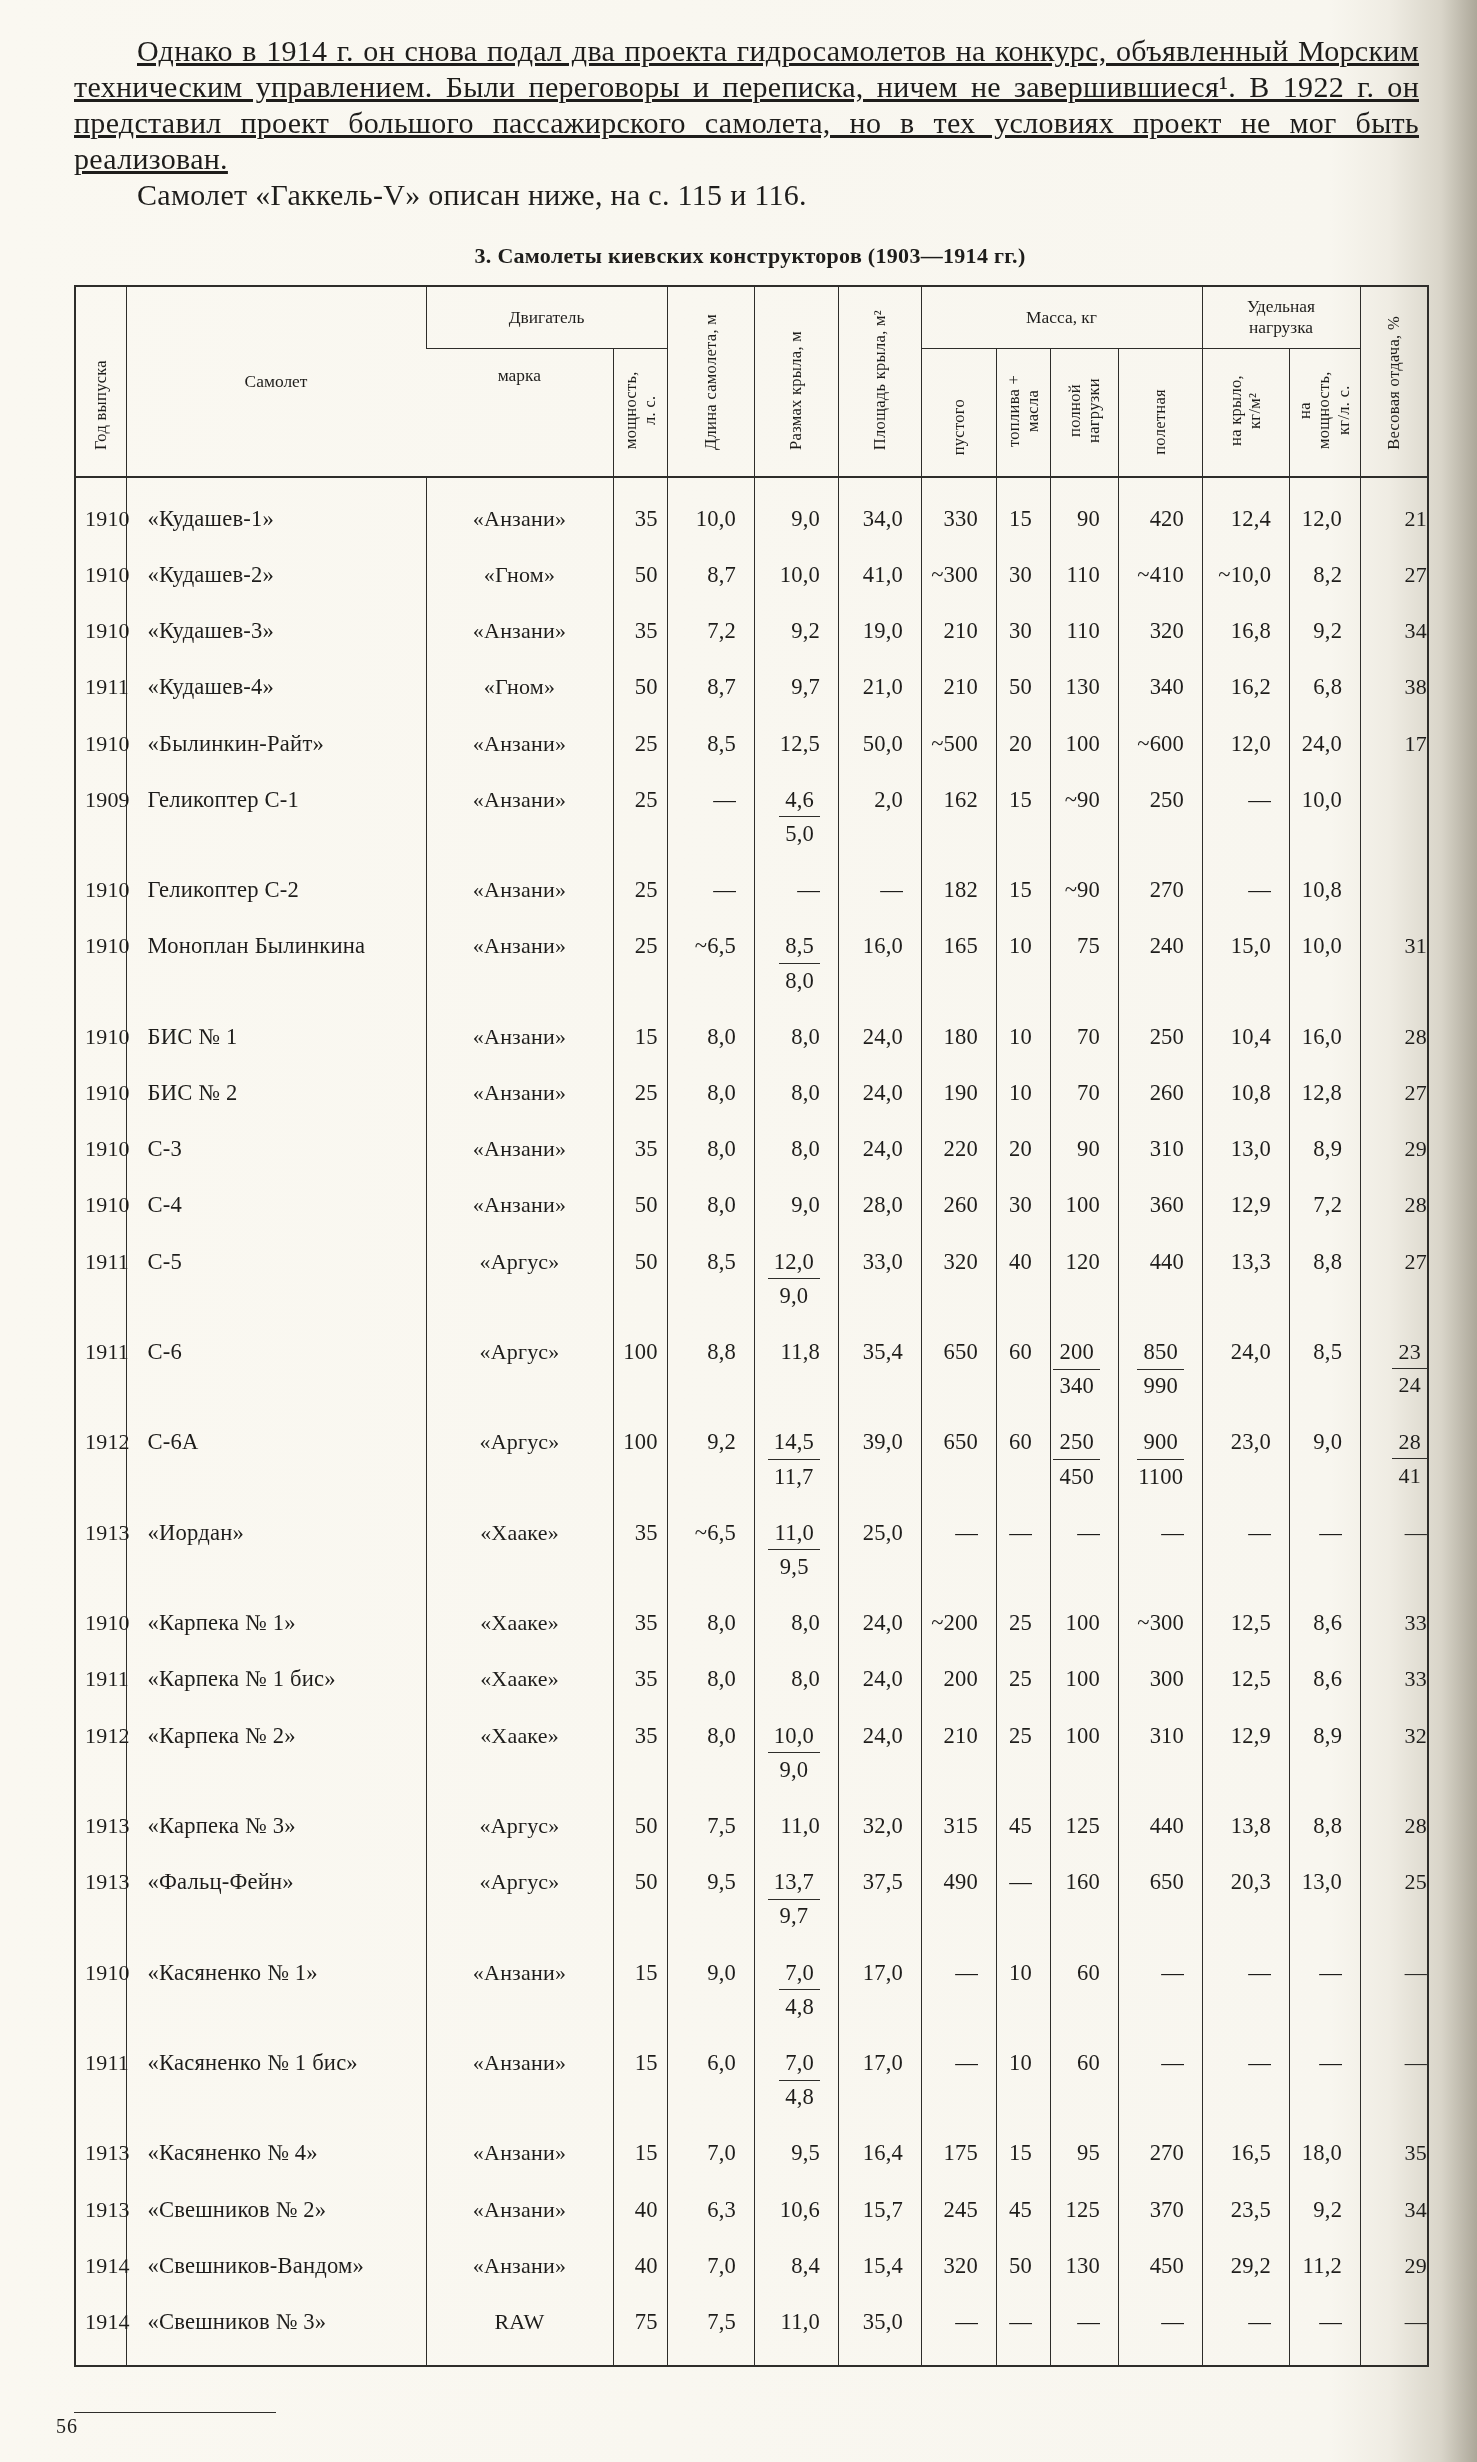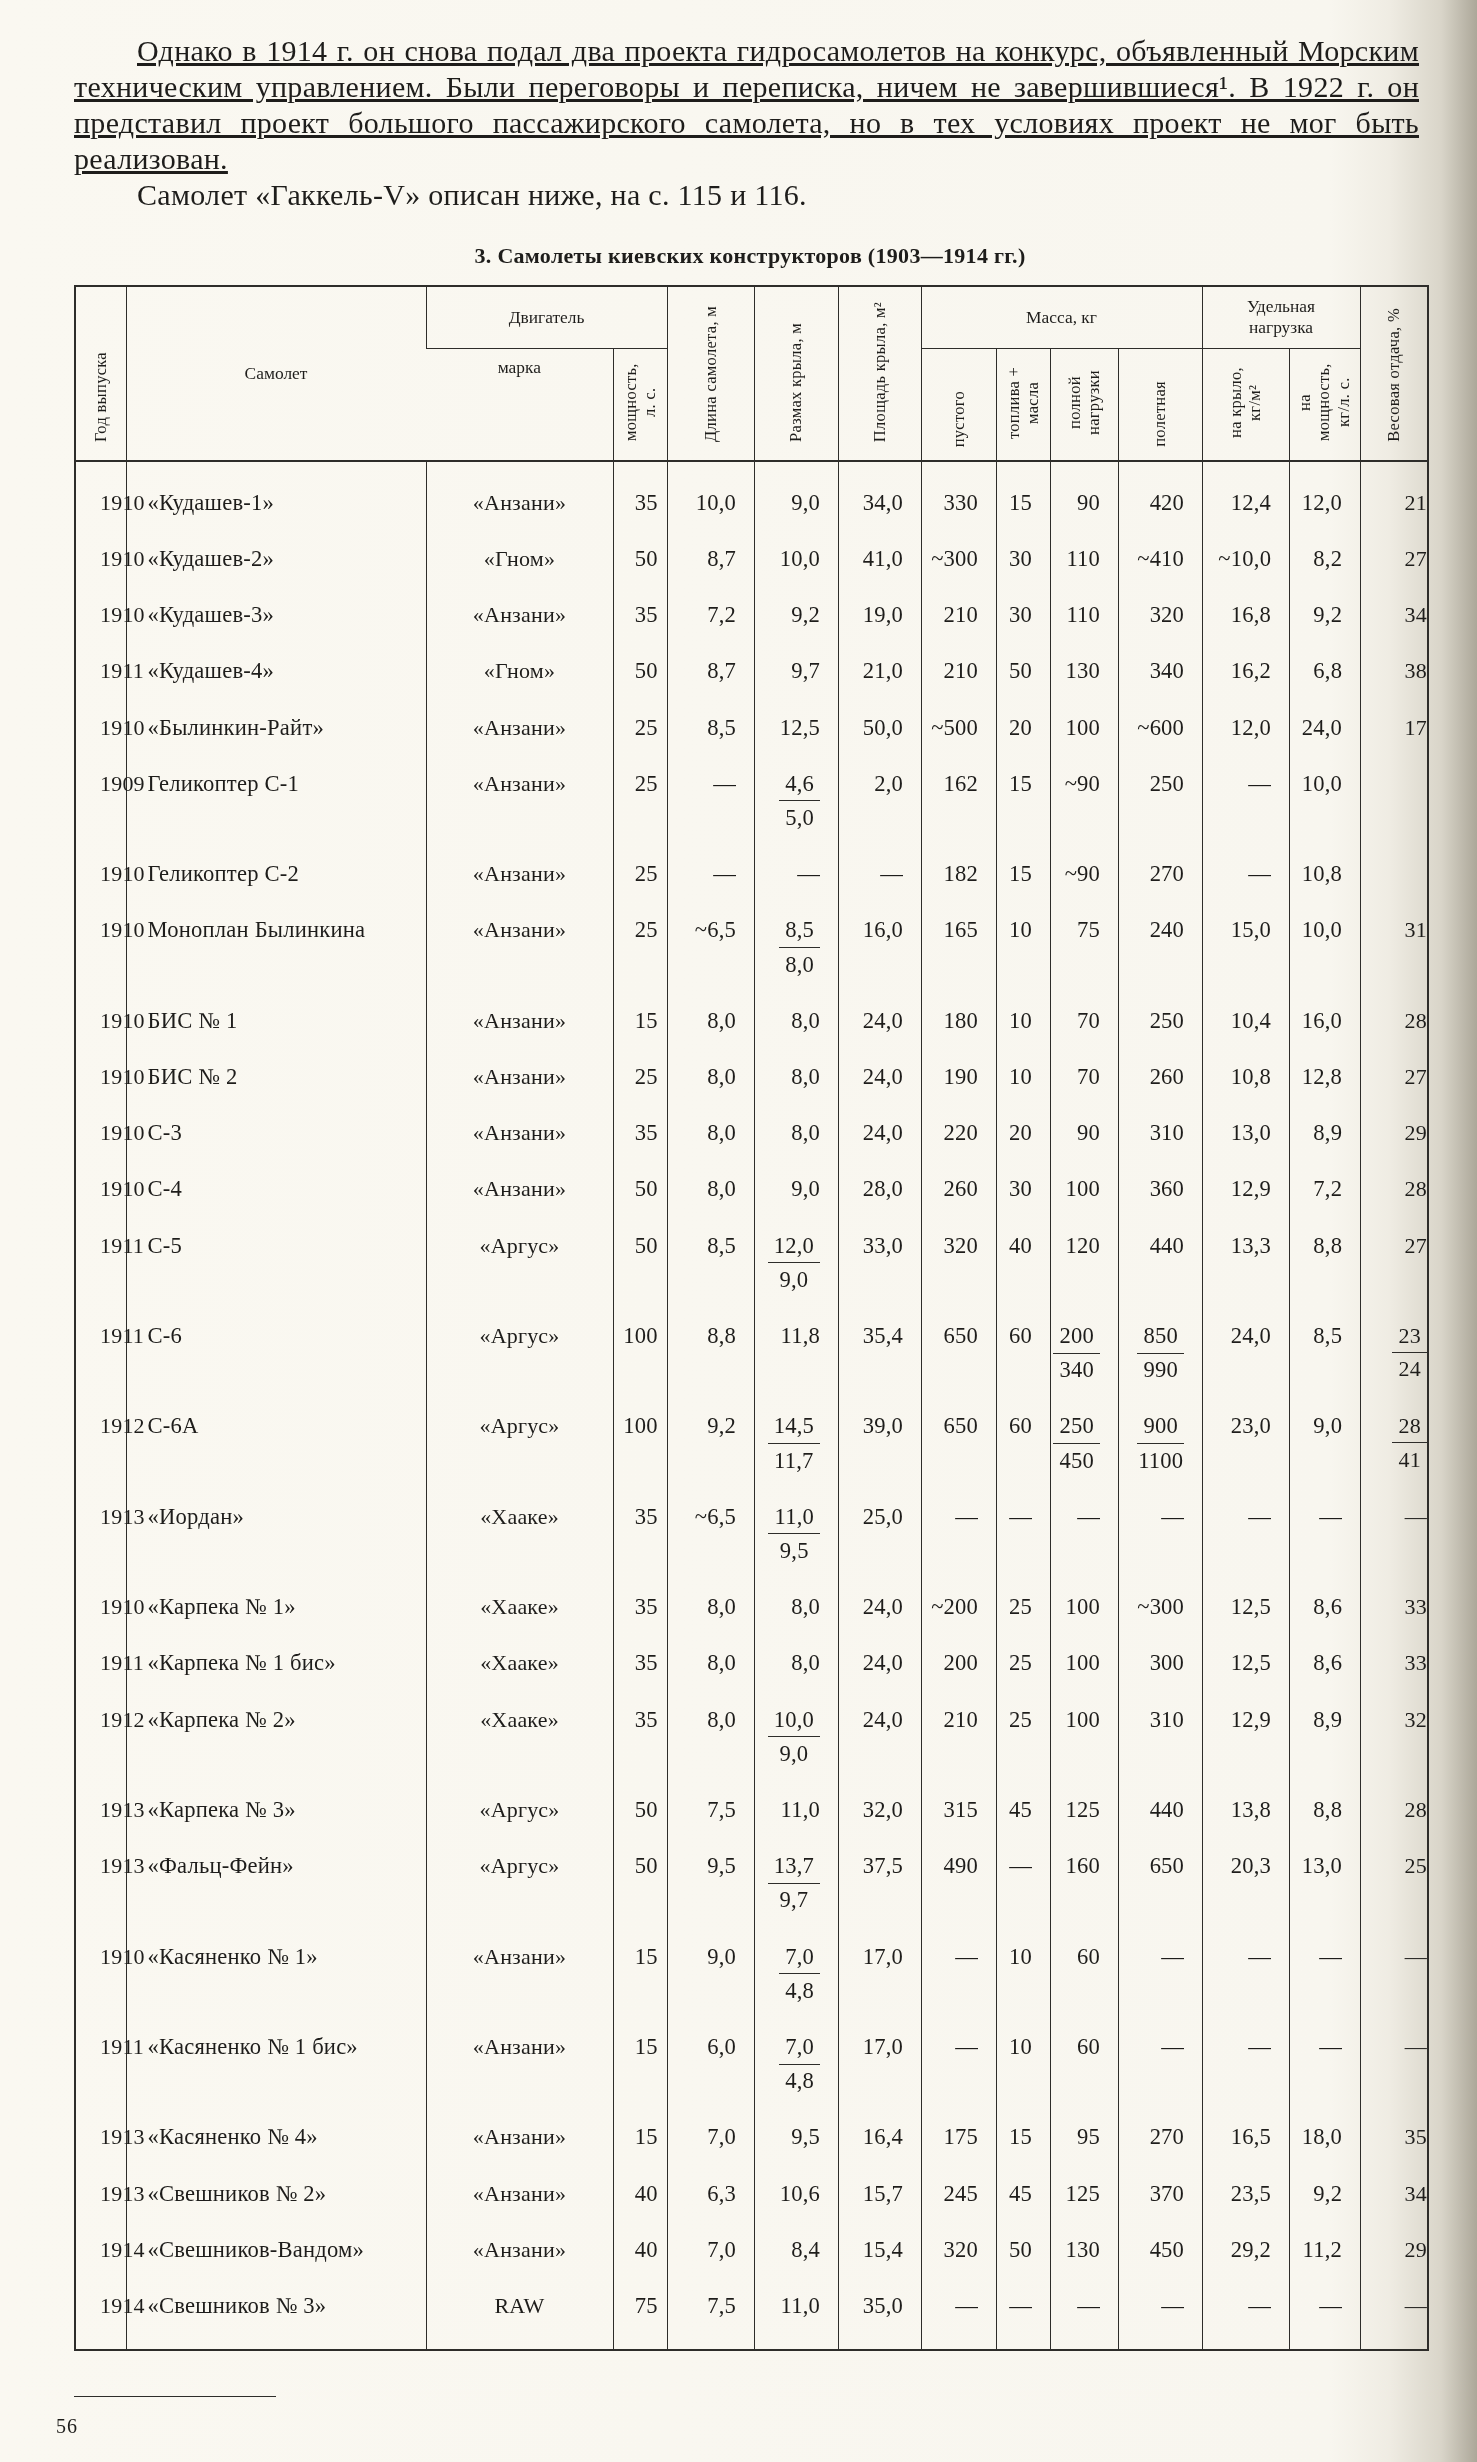--- a/index.html
+++ b/index.html
@@ -18,38 +18,38 @@
   p.body-text{margin:0;font-size:30px;line-height:36px;letter-spacing:0.3px;text-align:justify;text-indent:63px;text-decoration:underline;}
   p.ref-text{margin:0;font-size:30px;line-height:36px;letter-spacing:0.3px;text-indent:63px;}
 
   .tbl-title{width:1352px;margin:30px 0 15.7px 0;text-align:center;font-weight:bold;font-size:22px;letter-spacing:0.3px;}
 
   table.aircraft{border-collapse:collapse;table-layout:fixed;width:1352px;border:2.6px solid #2e2d2a;}
   table.aircraft th,table.aircraft td{border-left:1.7px solid #2e2d2a;}
   table.aircraft th:first-child,table.aircraft td:first-child{border-left:none;}
 
   thead{border-bottom:2.6px solid #2e2d2a;}
-  thead th{font-weight:normal;font-size:17.4px;padding:4px;vertical-align:middle;}
+  thead th{font-weight:normal;font-size:17.4px;padding:12px;vertical-align:middle;}
   tr.h1 th{height:54px;}
   tr.h2 th{height:103px;vertical-align:bottom;}
   tr.h1 th.grp{border-bottom:1.7px solid #2e2d2a;line-height:1.2;padding:3.5px 12.2px;}
 
   .hwrap{height:152px;display:flex;align-items:center;justify-content:center;}
   .vwrap{display:flex;align-items:flex-end;justify-content:center;padding-bottom:8.7px;box-sizing:border-box;}
   .vwrap-tall{height:155px;}
   .vwrap-sub{height:99px;}
   .vlabel{writing-mode:vertical-rl;transform:rotate(180deg);font-size:16.5px;line-height:1.18;letter-spacing:0.3px;}
   .vwrap-tall .vlabel{max-height:146px;}
   .vwrap-sub .vlabel{max-height:89px;}
   .mwrap{height:99px;display:flex;align-items:flex-start;justify-content:center;}
 
   tbody td{font-size:22.6px;line-height:1.16;padding:15px 0;vertical-align:top;letter-spacing:0.2px;}
   tbody tr:first-child td{padding-top:28px;}
   tbody tr:last-child td{padding-bottom:30px;}
-  td.c-year{padding-left:24px;font-size:22px;}
+  td.c-year{padding-left:9px;font-size:22px;}
   td.c-name{padding-left:21px;}
   td.c-brand{text-align:center;font-size:22px;}
   td.c-pow{text-align:right;padding-right:8.7px;}
   td.c-num{text-align:right;padding-right:17.4px;}
   td.c-last{text-align:right;padding-right:0;font-size:22px;}
 
   .frac{display:inline-block;text-align:center;}
   .frac .ft{display:block;border-bottom:1.7px solid #2e2d2a;padding:0 6.1px 3.5px;}
   .frac .fb{display:block;padding-top:3.5px;}
 

